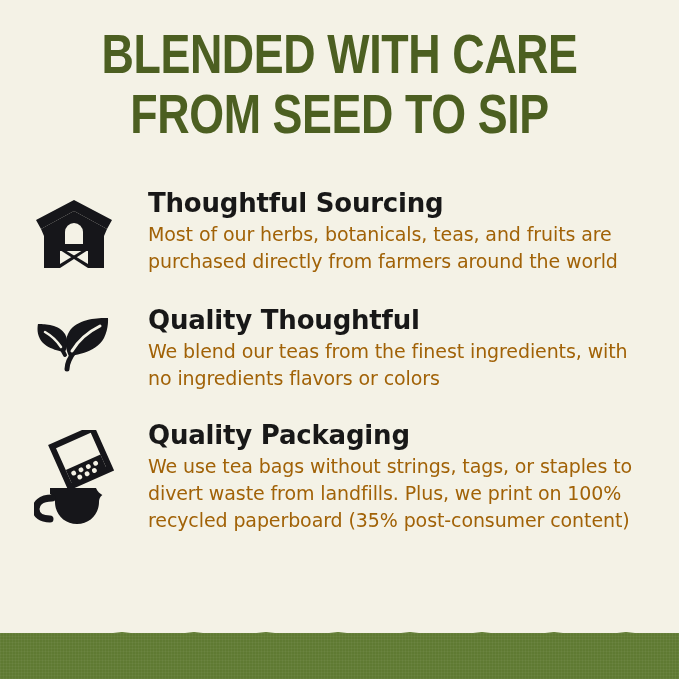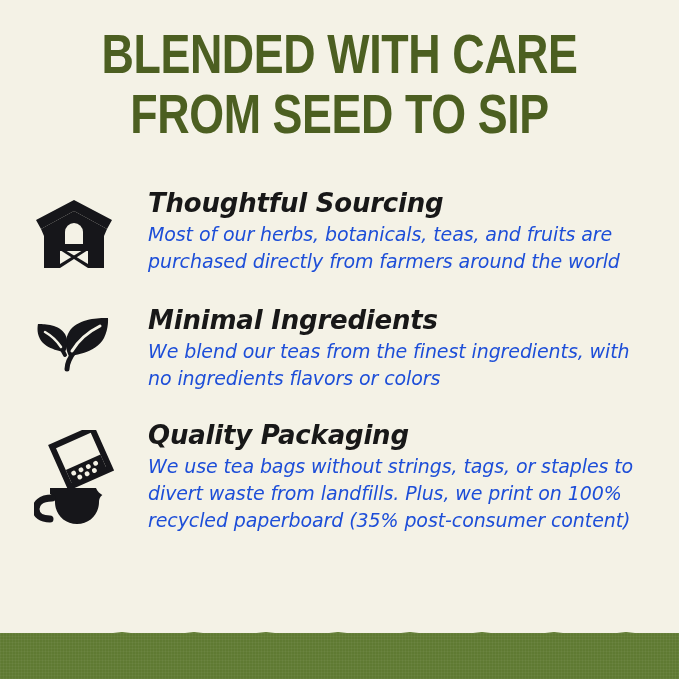--- a/index.html
+++ b/index.html
@@ -71,33 +71,32 @@
     min-width: 86px;
     padding-top: 10px;
     display: flex;
     justify-content: flex-start;
     align-items: flex-start;
   }
   .feature-body {
     padding-left: 28px;
     padding-right: 40px;
     flex: 1;
-    font-style: italic;
   }
   .feature-title {
     color: #181818;
     font-family: "DejaVu Sans", sans-serif;
     font-weight: 700;
     font-size: 26px;
     line-height: 30px;
     letter-spacing: -0.2px;
     margin: 0 0 3px 0;
   }
   .feature-text {
-    color: #1d4ed8;
+    color: #a16207;
     font-family: "DejaVu Sans", sans-serif;
     font-weight: 400;
     font-size: 19px;
     line-height: 27px;
     letter-spacing: -0.1px;
     margin: 0;
   }
 
   
   .feature.row-1 { margin-top: 0; }
@@ -179,21 +178,21 @@
           <path d="M4 9 C4 9 25 8 31 19 C36 28 31 37 31 37 C31 37 12 35 6 24 C2 17 4 9 4 9 Z" fill="#16161a"></path>
 
           <path d="M33 54 C33 44 44 28 66 12" stroke="#16161a" stroke-width="5" fill="none" stroke-linecap="round"></path>
           <path d="M31 40 C28 33 22 25 12 18" stroke="#16161a" stroke-width="4" fill="none" stroke-linecap="round"></path>
 
           <path d="M38 36 C44 26 54 17 66 11" stroke="#f4f2e6" stroke-width="3" fill="none" stroke-linecap="round"></path>
           <path d="M27 32 C23 26 18 21 11 17" stroke="#f4f2e6" stroke-width="2.5" fill="none" stroke-linecap="round"></path>
         </svg>
       </div>
       <div class="feature-body">
-        <div class="feature-title">Minimal Ingredients</div>
+        <div class="feature-title">Quality Thoughtful</div>
         <p class="feature-text">We blend our teas from the finest ingredients, with no ingredients flavors or colors</p>
       </div>
     </div>
 
     <div class="feature row-3">
       <div class="feature-icon">
         <svg width="82" height="96" viewBox="0 0 82 96" aria-hidden="true">
 
           <g transform="rotate(-24 47 30)">
             <rect x="26" y="6" width="44" height="44" fill="none" stroke="#16161a" stroke-width="6"></rect>

